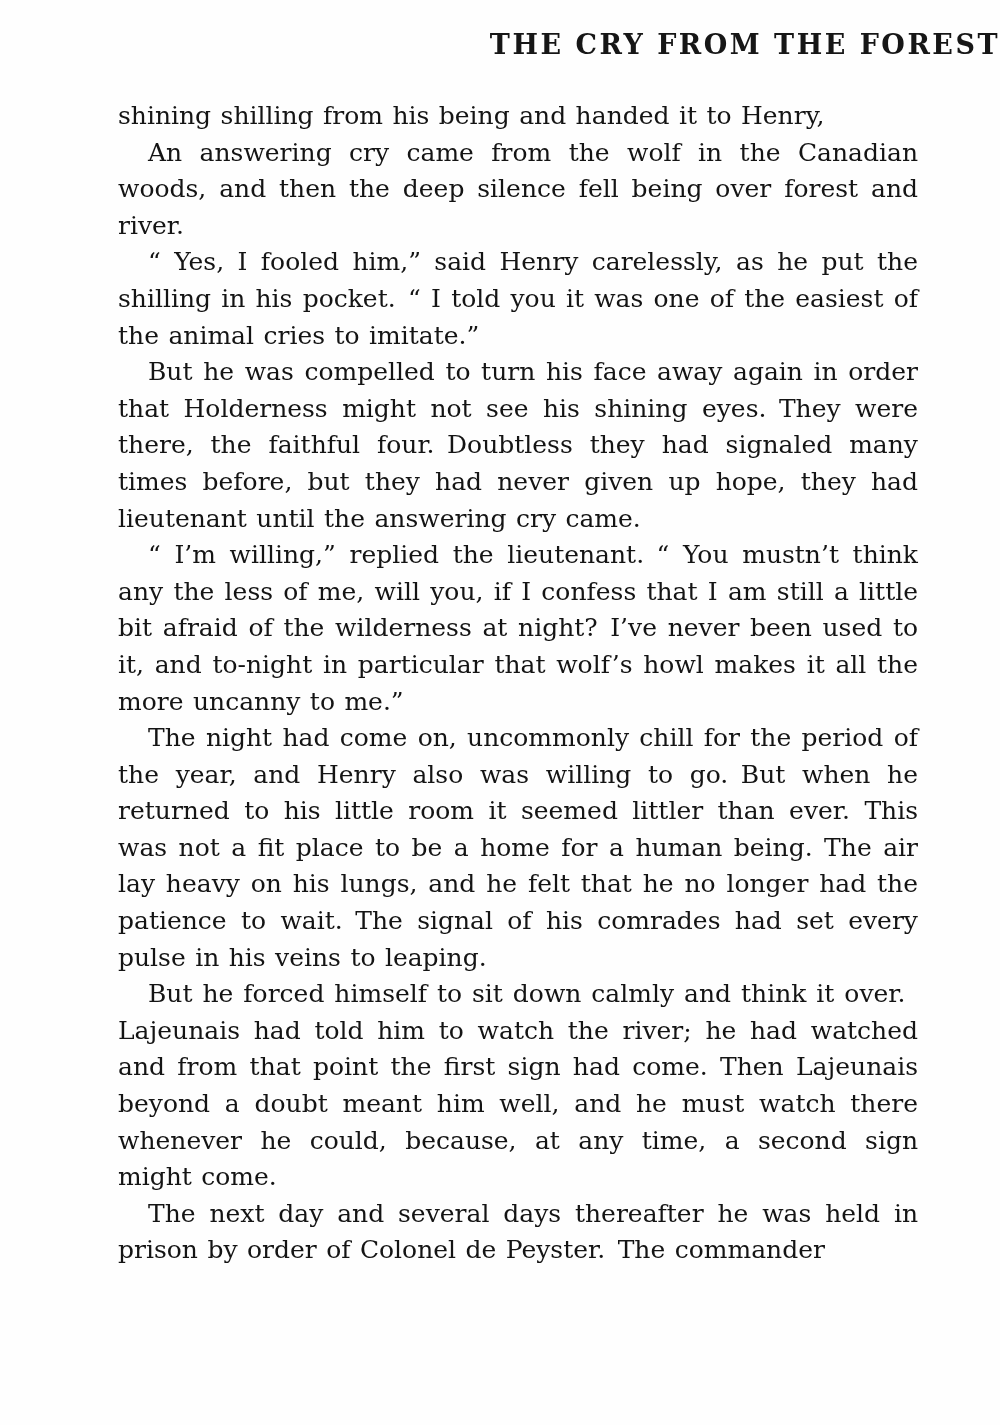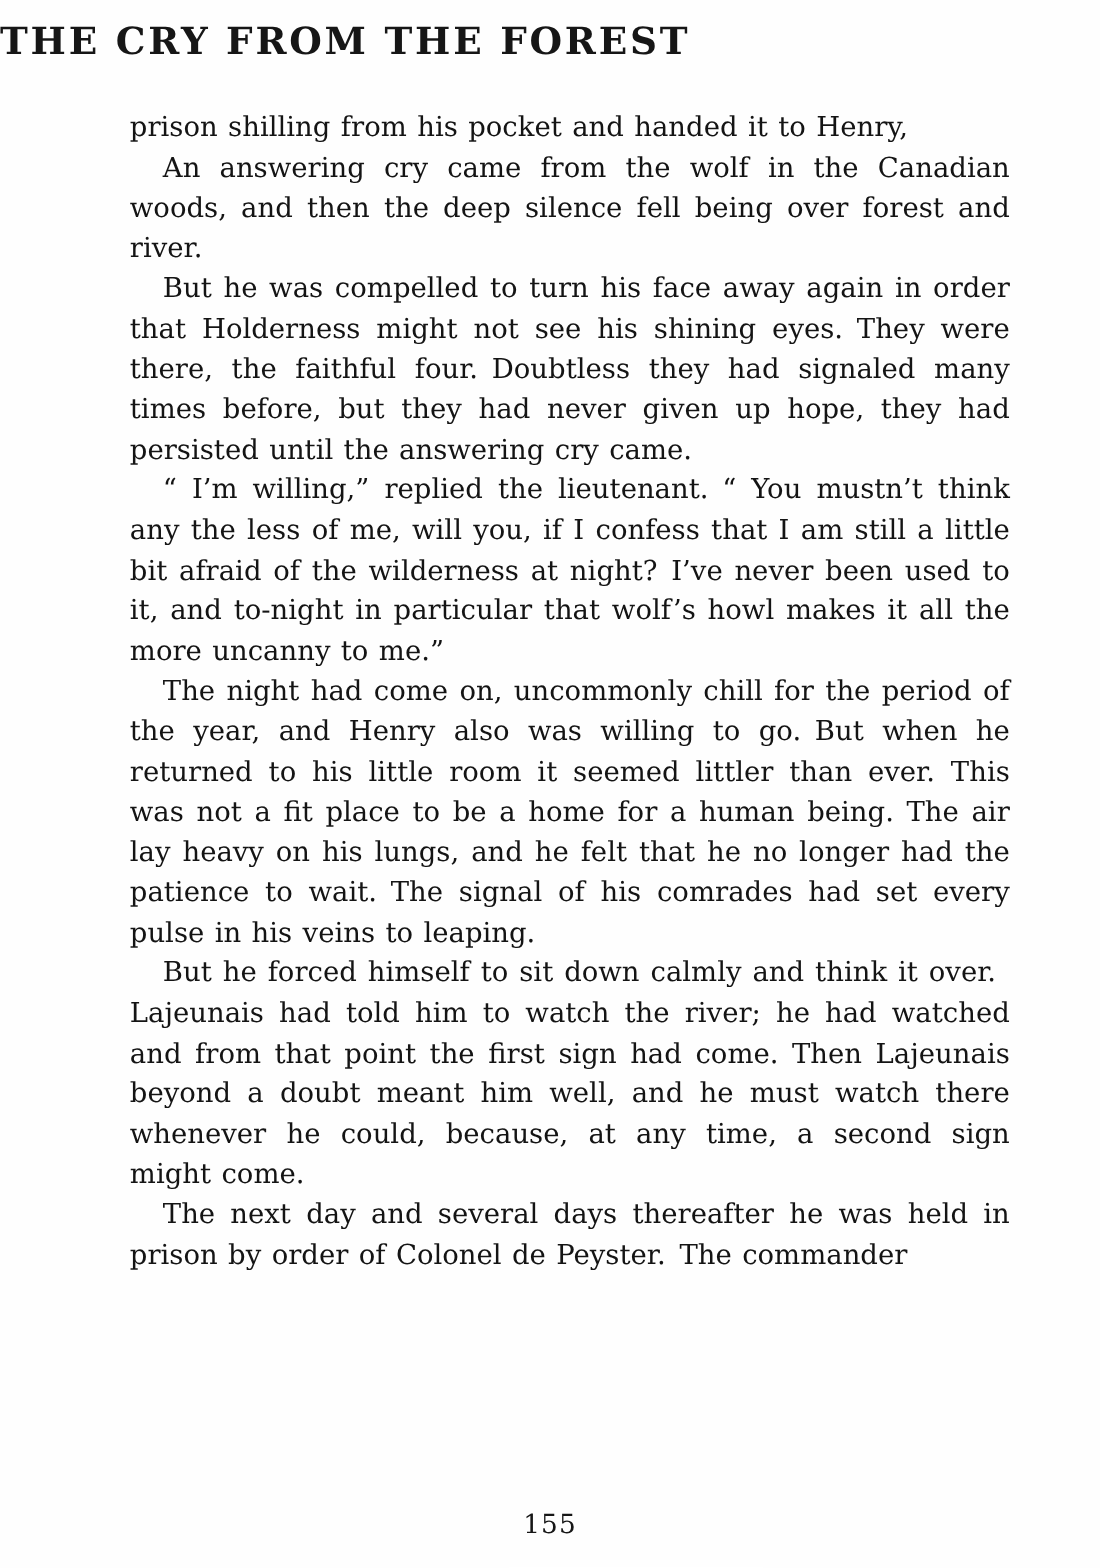--- a/index.html
+++ b/index.html
@@ -12,23 +12,23 @@
     width: 1000px;
     height: 1425px;
     background: #fefefe;
     color: #141414;
     font-family: "DejaVu Serif", "Liberation Serif", serif;
     overflow: hidden;
     box-sizing: border-box;
   }
   .running-head {
     margin: 0;
-    padding-top: 20px;
-    text-align: left;
-    font-size: 34px;
+    padding-top: 30px;
+    text-align: right;
+    font-size: 27px;
     font-weight: bold;
     letter-spacing: 2.5px;
     line-height: 1.1;
     color: #161616;
   }
   .text-block {
     position: absolute;
     top: 98px;
     left: 118px;
     width: 800px;
@@ -55,24 +55,24 @@
   }
 </style>
 </head>
 <body>
 
 <div class="page">
 
   <h1 class="running-head">THE CRY FROM THE FOREST</h1>
 
   <div class="text-block">
-    <p>prison shilling from his pocket and handed it to Henry,</p>
+    <p>shining shilling from his being and handed it to Henry,</p>
     <p class="indent">An answering cry came from the wolf in the Canadian woods, and then the deep silence fell being over forest and river.</p>
-    <p class="indent">But he was compelled to turn his face away again in order that Holderness might not see his shining eyes. They were there, the faithful four. Doubtless they had signaled many times before, but they had never given up hope, they had persisted until the answering cry came.</p>
+    <p class="indent">“ Yes, I fooled him,” said Henry carelessly, as he put the shilling in his pocket. “ I told you it was one of the easiest of the animal cries to imitate.”</p>
+    <p class="indent">But he was compelled to turn his face away again in order that Holderness might not see his shining eyes. They were there, the faithful four. Doubtless they had signaled many times before, but they had never given up hope, they had lieutenant until the answering cry came.</p>
     <p class="indent">“ I’m willing,” replied the lieutenant. “ You mustn’t think any the less of me, will you, if I confess that I am still a little bit afraid of the wilderness at night? I’ve never been used to it, and to-night in particular that wolf’s howl makes it all the more uncanny to me.”</p>
     <p class="indent">The night had come on, uncommonly chill for the period of the year, and Henry also was willing to go. But when he returned to his little room it seemed littler than ever. This was not a fit place to be a home for a human being. The air lay heavy on his lungs, and he felt that he no longer had the patience to wait. The signal of his comrades had set every pulse in his veins to leaping.</p>
     <p class="indent">But he forced himself to sit down calmly and think it over. Lajeunais had told him to watch the river; he had watched and from that point the first sign had come. Then Lajeunais beyond a doubt meant him well, and he must watch there whenever he could, because, at any time, a second sign might come.</p>
     <p class="indent">The next day and several days thereafter he was held in prison by order of Colonel de Peyster. The commander</p>
   </div>
 
-  <div class="folio">155</div>
 
 </div>
 
 </body></html>

